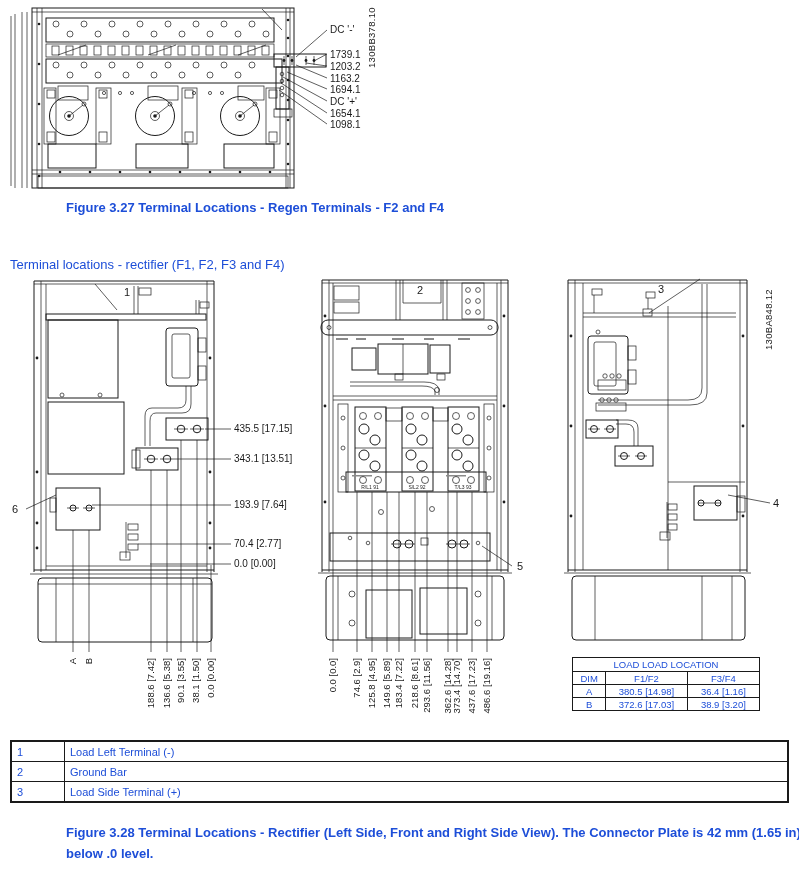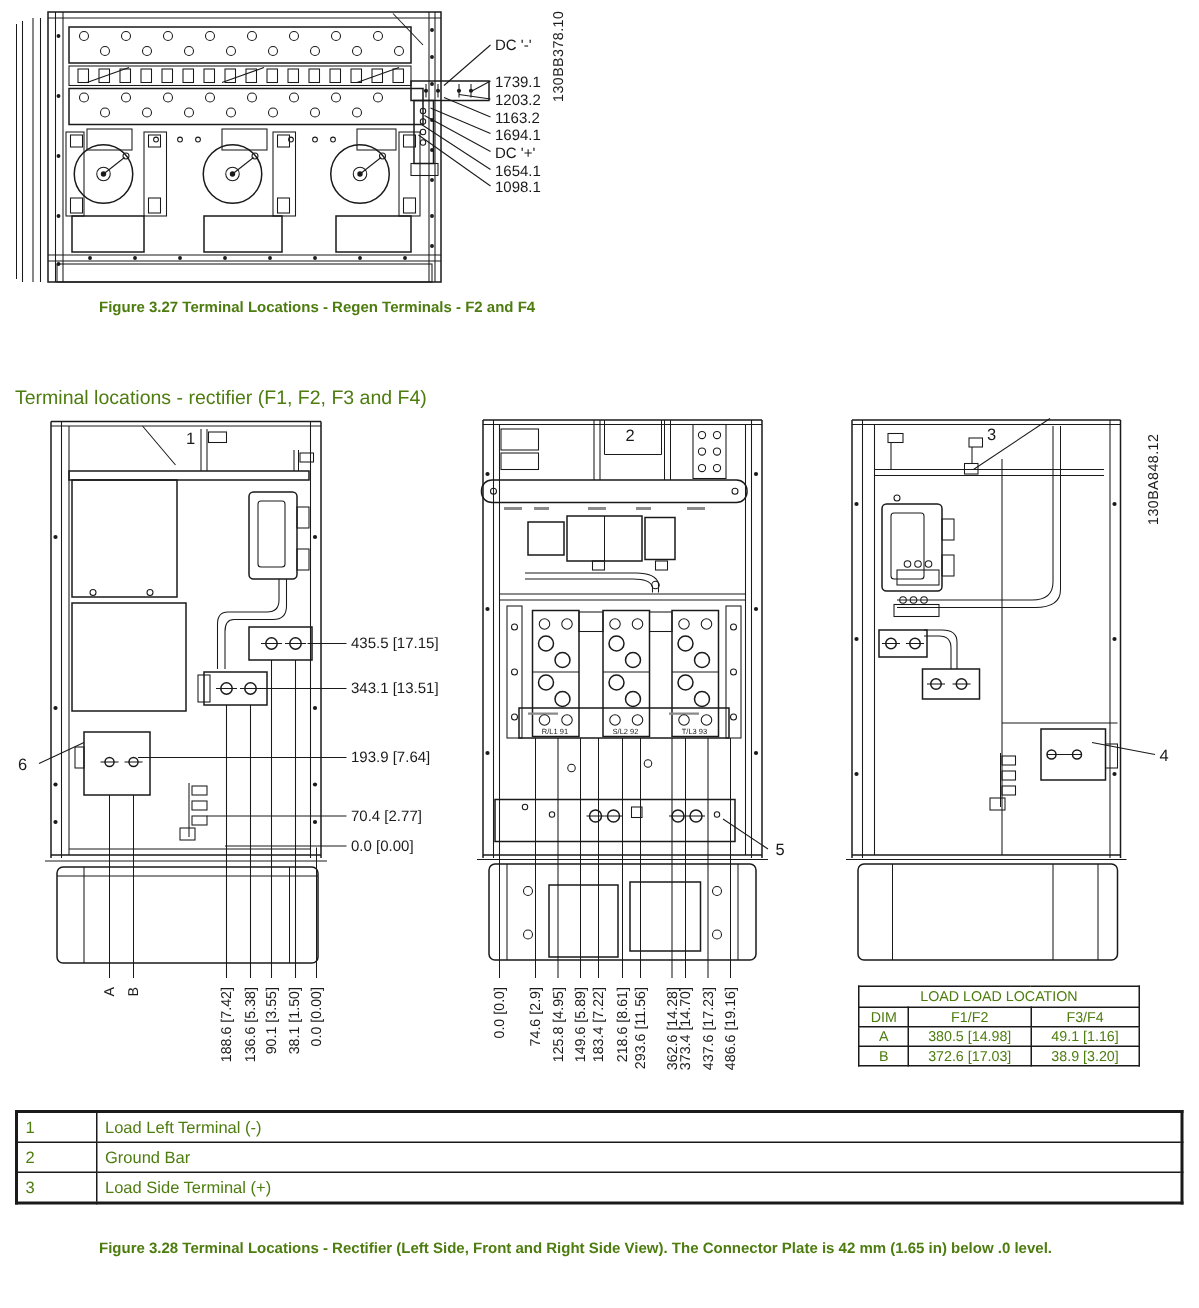--- a/index.html
+++ b/index.html
@@ -1,29 +1,29 @@
 <!DOCTYPE html>
 <html><head>
 <meta charset="utf-8">
 <style>
   html,body{margin:0;padding:0;background:#fff;}
   .page{position:relative;width:799px;height:872px;background:#fff;overflow:hidden;
-        font-family:"Liberation Sans",sans-serif;color:#4d7c0f;}
+        font-family:"Liberation Sans",sans-serif;color:#1d4ed8;}
   svg{position:absolute;overflow:visible;}
   svg .s{stroke:#1a1a1a;fill:none;stroke-width:1;}
   svg .s7{stroke:#1a1a1a;fill:none;stroke-width:.7;}
   svg .f{fill:#1a1a1a;stroke:none;}
   svg .g9{fill:#8a8a8a;stroke:none;}
   svg text{fill:#1a1a1a;font-family:"Liberation Sans",sans-serif;}
   .t10{font-size:10px;}
   .t11{font-size:11px;}
   .tv{font-size:9.5px;}
   .t5{font-size:5px;}
   .tid{font-size:9.5px;letter-spacing:.3px;}
-  .cap{position:absolute;font-weight:bold;font-size:10px;padding-left:48px;}
+  .cap{position:absolute;font-weight:bold;font-size:13px;padding-left:48px;}
   .heading{position:absolute;font-weight:normal;font-size:13px;}
   table{border-collapse:collapse;position:absolute;background:#fff;}
   .loadshare{left:572px;top:657px;width:188px;font-size:9.5px;text-align:center;}
   .loadshare td{border:1px solid #1a1a1a;height:12px;padding:0 2px;}
   .loadshare .tt{height:13px;}
   .legend{left:10px;top:740px;width:779px;font-size:11px;border:2px solid #1a1a1a;}
   .legend td{border:1px solid #1a1a1a;height:19px;padding:0 0 0 5px;vertical-align:middle;}
   .legend .c1{width:47px;}
   .cap328{width:766px;line-height:21px;}
 </style>
@@ -570,21 +570,21 @@
           <td class="tt" colspan="3">LOAD LOAD LOCATION</td>
         </tr>
     <tr>
       <td style="width:30px">DIM</td>
       <td style="width:84px">F1/F2</td>
       <td style="width:74px">F3/F4</td>
     </tr>
     <tr>
       <td>A</td>
       <td>380.5 [14.98]</td>
-      <td>49.1 [1.16]</td>
+      <td>36.4 [1.16]</td>
     </tr>
     <tr>
       <td>B</td>
       <td>372.6 [17.03]</td>
       <td>38.9 [3.20]</td>
     </tr>
   </tbody>
     </table>
 
   <table class="legend">

